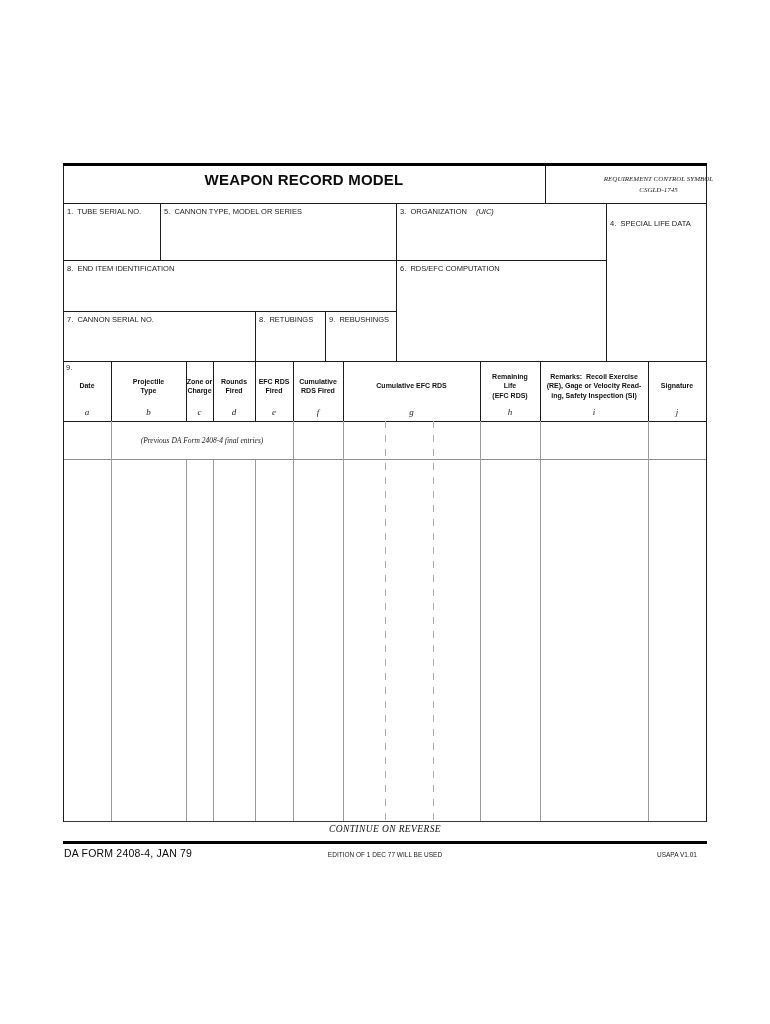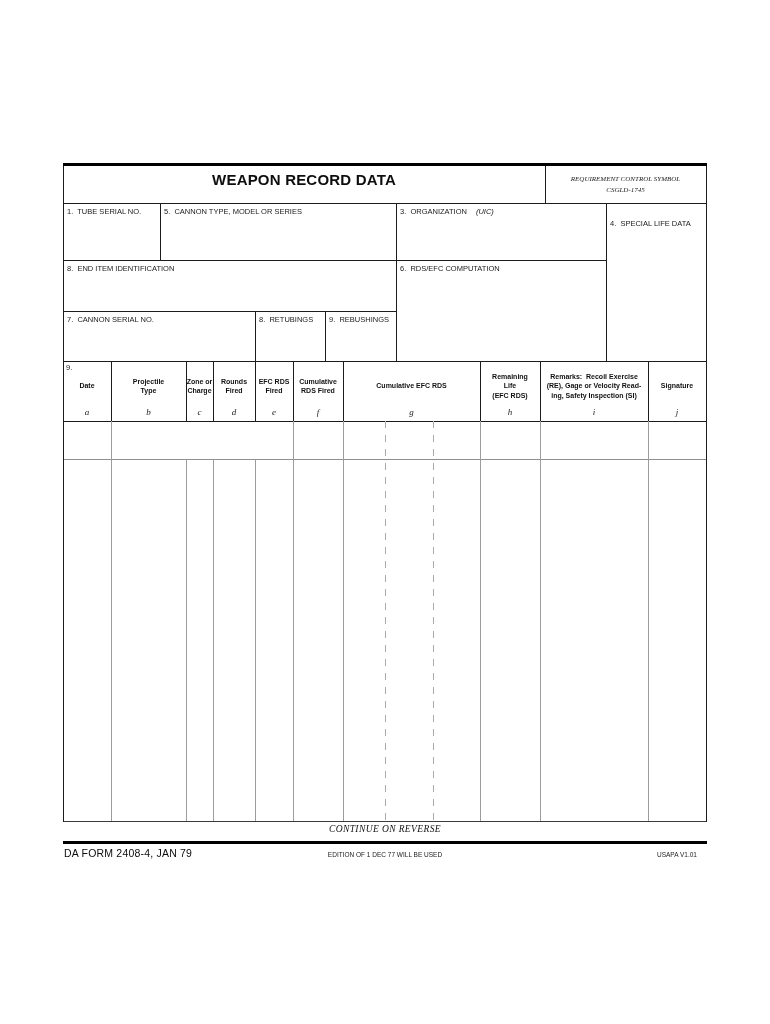--- a/index.html
+++ b/index.html
@@ -70,23 +70,23 @@
   <div class="vl gray" style="left:417px;top:258px;height:400px;"></div>
   <div class="vl gray" style="left:477px;top:258px;height:400px;"></div>
   <div class="vl gray" style="left:585px;top:258px;height:400px;"></div>
   <div class="vl gray" style="left:123px;top:296px;height:362px;"></div>
   <div class="vl gray" style="left:150px;top:296px;height:362px;"></div>
   <div class="vl gray" style="left:192px;top:296px;height:362px;"></div>
   <div class="vdash" style="left:322px;top:258px;height:400px;"></div>
   <div class="vdash" style="left:370px;top:258px;height:400px;"></div>
 
   <div class="abs" style="left:0;top:3px;width:482px;height:37px;text-align:center;">
-    <div class="title" style="margin-top:5px;">WEAPON RECORD DATA</div>
+    <div class="title" style="margin-top:5px;">WEAPON RECORD MODEL</div>
   </div>
-  <div class="abs" style="left:482px;top:3px;width:161px;height:37px;display:flex;flex-direction:column;align-items:center;justify-content:center;">
+  <div class="abs" style="left:482px;top:3px;width:161px;height:37px;display:flex;flex-direction:column;align-items:center;justify-content:center;padding-left:33px;">
     <div class="reqline">REQUIREMENT CONTROL SYMBOL</div>
     <div class="reqline">CSGLD-1745</div>
   </div>
 
   <div class="flabel" style="left:4px;top:44px;">1.  TUBE SERIAL NO.</div>
   <div class="flabel" style="left:101px;top:44px;">5.  CANNON TYPE, MODEL OR SERIES</div>
   <div class="flabel" style="left:337px;top:44px;"><span>3.  ORGANIZATION</span><span class="suffix">(UIC)</span></div>
   <div class="flabel" style="left:547px;top:56px;">4.  SPECIAL LIFE DATA</div>
   <div class="flabel" style="left:4px;top:101px;">8.  END ITEM IDENTIFICATION</div>
   <div class="flabel" style="left:337px;top:101px;">6.  RDS/EFC COMPUTATION</div>
@@ -139,20 +139,21 @@
     <div class="hlabel">Remarks:  Recoil Exercise
 (RE), Gage or Velocity Read-
 ing, Safety Inspection (SI)</div>
     <div class="hletter">i</div>
   </div>
   <div class="hcell" style="left:585px;width:58px;">
     <div class="hlabel">Signature</div>
     <div class="hletter">j</div>
   </div>
 
+  <div class="prevnote">(Previous DA Form 2408-4 final entries)</div>
 
 </div>
 
 <div class="continue">CONTINUE ON REVERSE</div>
 <div class="thick" style="left:63px;top:841px;width:644px;"></div>
 <div class="formid">DA FORM 2408-4, JAN 79</div>
 <div class="edition">EDITION OF 1 DEC 77 WILL BE USED</div>
 <div class="publisher">USAPA V1.01</div>
 
 </body></html>

